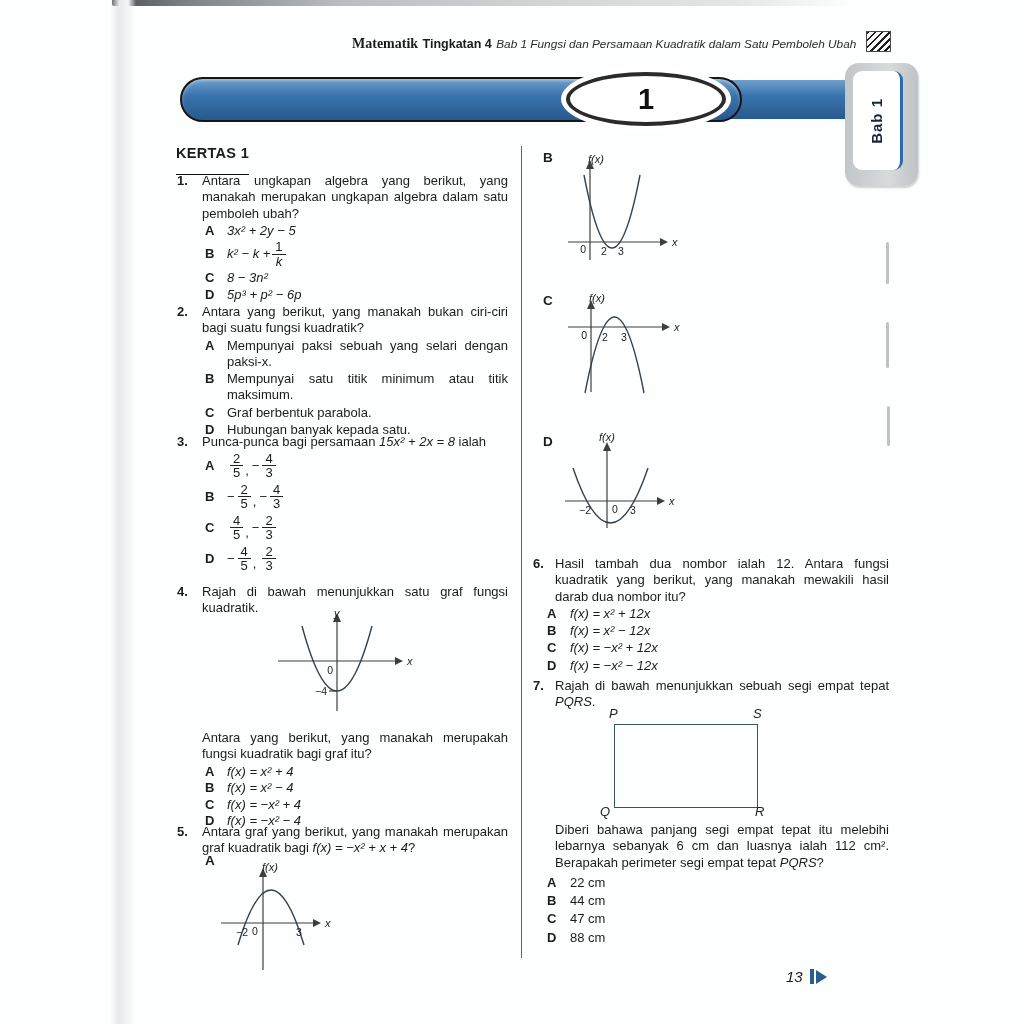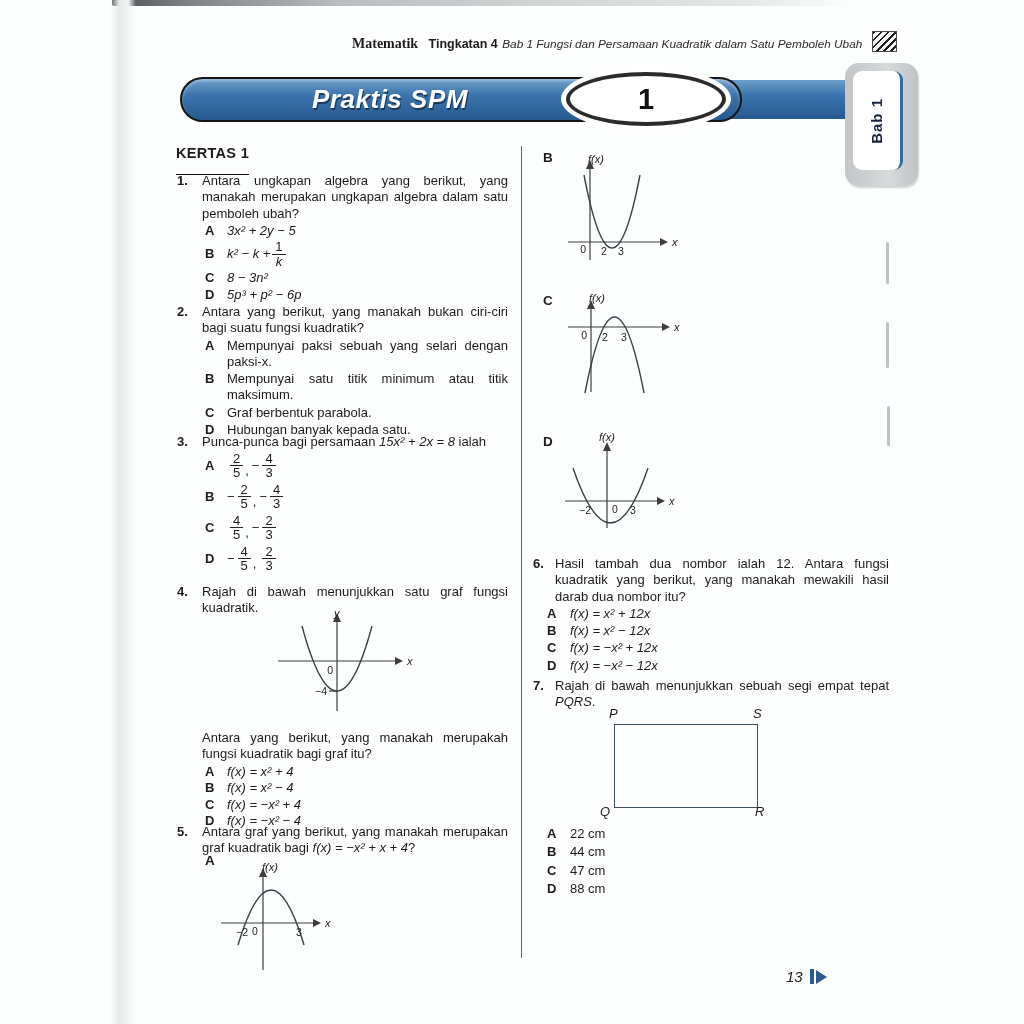--- a/index.html
+++ b/index.html
@@ -8,21 +8,21 @@
   
   .top-edge{position:absolute;left:112px;top:0;width:756px;height:6px;
     background:linear-gradient(90deg,#4d5154 0%,#7d8285 10%,#b9bdbf 30%,#cfd3d4 55%,#e3e6e6 82%,rgba(255,255,255,0) 98%);
     border-radius:0 0 2px 2px;}
   .left-edge{position:absolute;left:110px;top:0;width:26px;height:1024px;
     background:linear-gradient(90deg,rgba(255,255,255,0) 0%,#e7eaea 35%,#f3f5f5 70%,rgba(255,255,255,0) 100%);}
   .edge-dash{position:absolute;width:3px;background:#b4b7b9;opacity:.85;border-radius:2px;}
   
   .header{position:absolute;left:352px;top:31px;width:520px;white-space:nowrap;}
   .h-subject{font-family:"Liberation Serif",serif;font-weight:bold;font-size:14px;}
-  .h-grade{font-weight:bold;font-size:12.5px;margin-left:6px;}
+  .h-grade{font-weight:bold;font-size:12.5px;margin-left:0;}
   .h-chapter{font-style:italic;font-size:11.8px;margin-left:0;color:#2a2a2a;}
   .logo{display:inline-block;vertical-align:-4px;margin-left:5px;width:23px;height:19px;border:1px solid #4a4a4a;
     background:repeating-linear-gradient(135deg,#1e1e1e 0 2px,#f8f8f8 2px 5px);}
   
   .banner-pill{position:absolute;left:180px;top:77px;width:562px;height:45px;border-radius:23px;
     border:2.5px solid #161616;box-sizing:border-box;
     background:linear-gradient(180deg,#6f9fcb 0%,#3a74ad 40%,#27598e 100%);
     box-shadow:inset 0 2px 3px rgba(255,255,255,.35);}
   .banner-bar{position:absolute;left:700px;top:80px;width:146px;height:39px;
     background:linear-gradient(180deg,#6f9fcb 0%,#3a74ad 40%,#27598e 100%);}
@@ -90,21 +90,20 @@
 
   <div class="header">
     <span class="h-subject">Matematik</span>
     <span class="h-grade">Tingkatan 4</span>
     <span class="h-chapter">Bab 1 Fungsi dan Persamaan Kuadratik dalam Satu Pemboleh Ubah</span>
     <span class="logo"></span>
   </div>
 
   <div class="banner-bar"></div>
   <div class="banner-pill"></div>
-  <div class="banner-title">Praktis SPM</div>
   <div class="banner-oval">
     <span>1</span>
   </div>
 
   <div class="side-tab">
     <div class="side-tab-inner">
       <span class="side-tab-text">Bab 1</span>
     </div>
   </div>
 
@@ -356,20 +355,24 @@
       <span class="qnum r">7.</span>
       <div class="qtext"><span>Rajah di bawah menunjukkan sebuah segi empat tepat </span><span class="m">PQRS</span><span>.</span></div>
     </div>
   </div>
   <div class="pqrs"></div>
   <div class="corner" style="left:609px;top:706px;">P</div>
   <div class="corner" style="left:753px;top:706px;">S</div>
   <div class="corner" style="left:600px;top:804px;">Q</div>
   <div class="corner" style="left:755px;top:804px;">R</div>
   <div class="q" style="left:533px;top:822px;width:356px;">
+    <div class="qrow">
+      <span class="qnum r"></span>
+      <div class="qtext"><span>Diberi bahawa panjang segi empat tepat itu melebihi lebarnya sebanyak 6 cm dan luasnya ialah 112 cm². Berapakah perimeter segi empat tepat </span><span class="m">PQRS</span><span>?</span></div>
+    </div>
     <div class="orow r" style="margin-top:4px;">
       <span class="olabel r">A</span>
       <span>22 cm</span>
     </div>
     <div class="orow r" style="margin-top:2px;">
       <span class="olabel r">B</span>
       <span>44 cm</span>
     </div>
     <div class="orow r" style="margin-top:2px;">
       <span class="olabel r">C</span>

